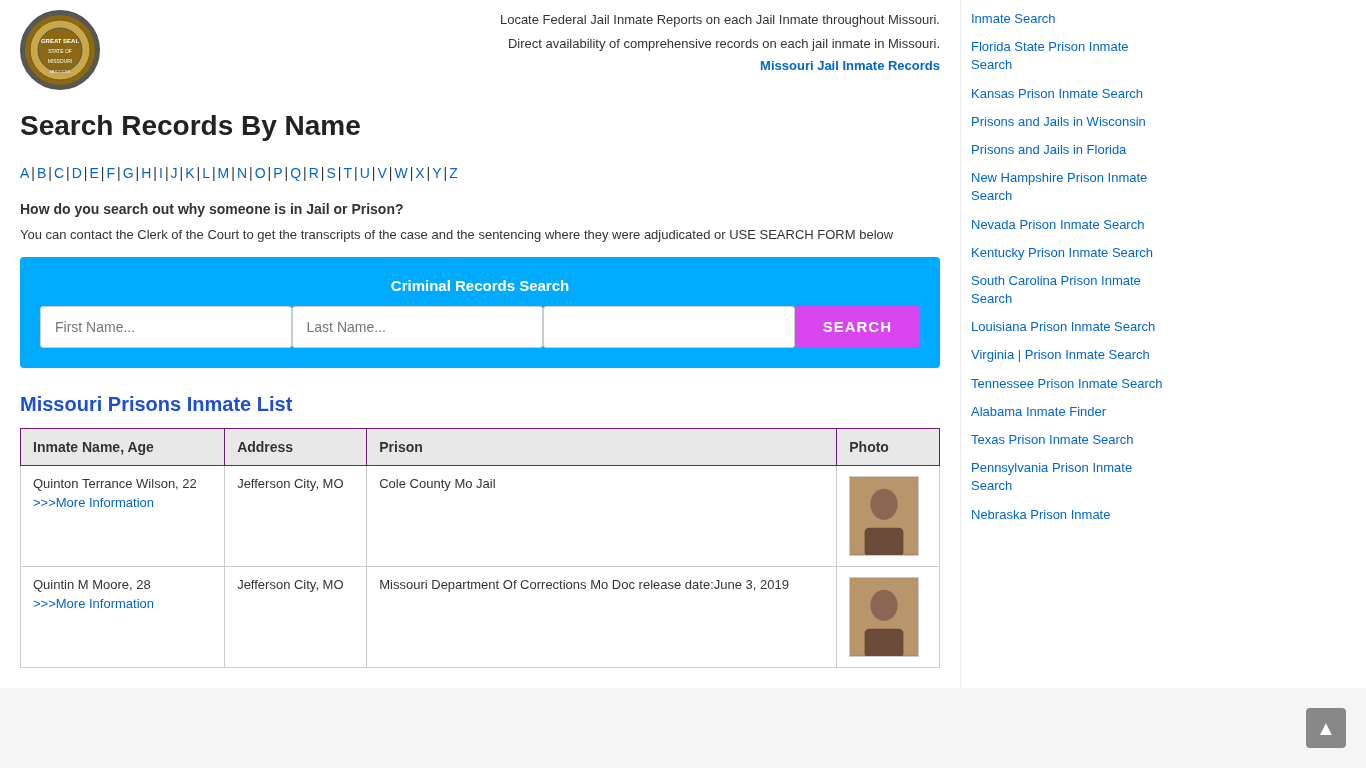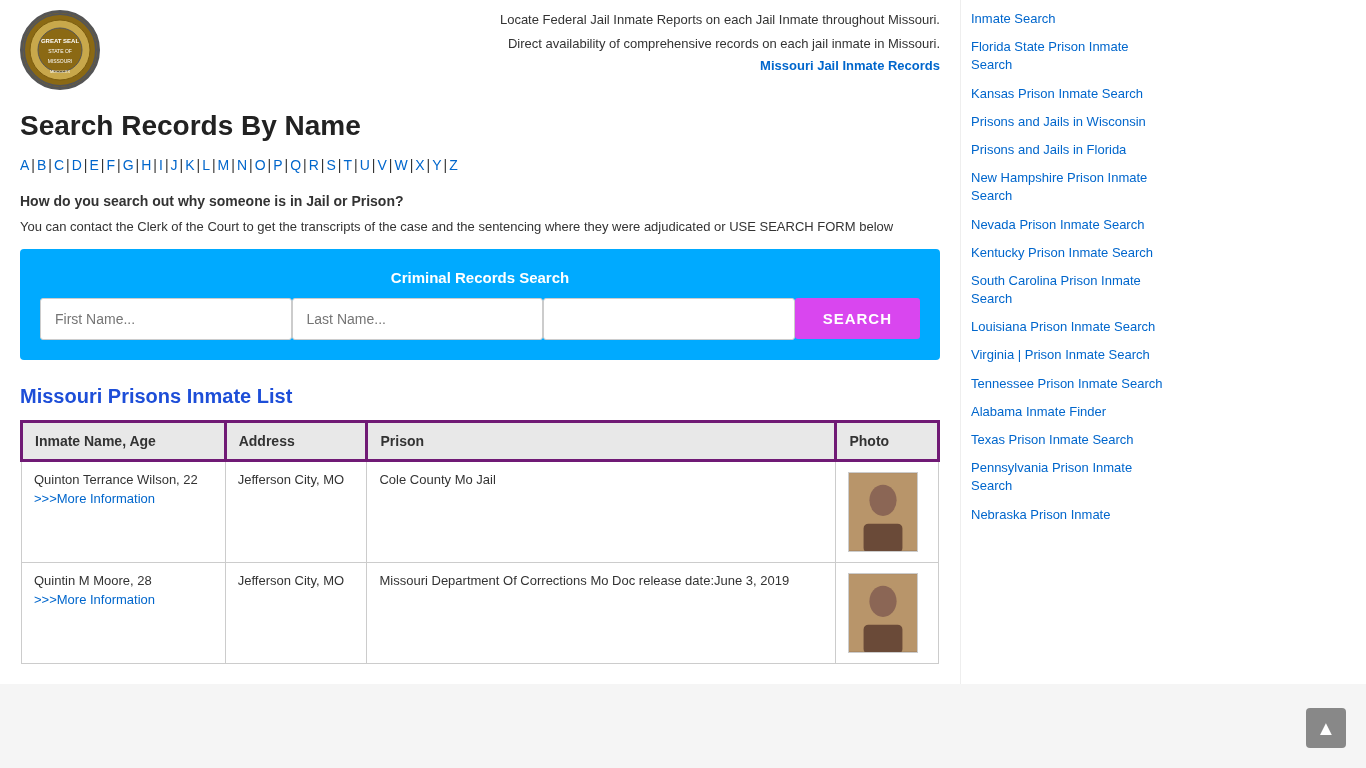--- a/index.html
+++ b/index.html
@@ -10,41 +10,41 @@
 
     
     .header-area { display: flex; align-items: flex-start; margin-bottom: 20px; }
     .logo-circle { width: 80px; height: 80px; border-radius: 50%; background: #8B6914; border: 3px solid #555; display: flex; align-items: center; justify-content: center; overflow: hidden; }
     .logo-circle svg { width: 74px; height: 74px; }
     .header-text { flex: 1; text-align: right; }
     .header-text p { font-size: 13px; color: #333; line-height: 1.5; margin-bottom: 4px; }
     .header-link { color: #0066cc; font-weight: bold; text-decoration: none; font-size: 13px; }
 
     
-    .section-title { font-size: 28px; font-weight: bold; color: #222; margin-bottom: 15px; }
+    .section-title { font-size: 28px; font-weight: bold; color: #222; margin-bottom: 23px; }
     .alpha-links { display: flex; flex-wrap: wrap; gap: 2px; margin-bottom: 20px; align-items: center; }
     .alpha-link { color: #0066cc; text-decoration: none; font-size: 14px; }
     .alpha-sep { color: #333; font-size: 14px; }
 
     
     .faq-question { font-weight: bold; font-size: 14px; margin-bottom: 8px; }
     .faq-answer { font-size: 13px; color: #333; line-height: 1.6; margin-bottom: 11px; }
 
     
     .search-box { background: #00aaff; padding: 20px; border-radius: 4px; margin-bottom: 25px; }
     .search-box-title { text-align: center; font-weight: bold; font-size: 15px; color: #fff; margin-bottom: 12px; }
     .search-form-row { display: flex; gap: 0; align-items: center; }
     .search-input { flex: 1; padding: 12px 14px; font-size: 14px; border: 1px solid #ccc; border-radius: 3px; color: #999; }
     .location-input { flex: 1; padding: 12px 14px; font-size: 14px; border: 1px solid #ccc; border-radius: 3px; color: #333; }
     .search-btn { background: #d946ef; color: #fff; font-weight: bold; font-size: 15px; padding: 12px 28px; border: none; border-radius: 3px; cursor: pointer; letter-spacing: 1px; white-space: nowrap; }
 
     
     .inmate-list-title { font-size: 20px; font-weight: bold; color: #1d4ed8; margin-bottom: 12px; }
     .inmate-table { width: 100%; border-collapse: collapse; border: 1px solid #ccc; }
-    .inmate-table th { background: #e8e8e8; border: 3px solid #701a75; padding: 10px 12px; text-align: left; font-size: 14px; font-weight: bold; color: #333; }
+    .inmate-table th { background: #e8e8e8; border: 1px solid #701a75; padding: 10px 12px; text-align: left; font-size: 14px; font-weight: bold; color: #333; }
     .inmate-table td { border: 1px solid #ccc; padding: 10px 12px; vertical-align: top; font-size: 13px; }
     .inmate-name { font-size: 13px; color: #333; margin-bottom: 4px; }
     .more-info-link { color: #0066cc; text-decoration: none; font-size: 13px; }
 
     
     .sidebar-link { display: block; color: #0066cc; text-decoration: none; font-size: 13px; line-height: 1.4; margin-bottom: 10px; }
 
     
     .scroll-to-top { position: fixed; bottom: 20px; right: 20px; width: 40px; height: 40px; background: #888; border-radius: 4px; display: flex; align-items: center; justify-content: center; cursor: pointer; color: #fff; font-size: 20px; }
   </style>

